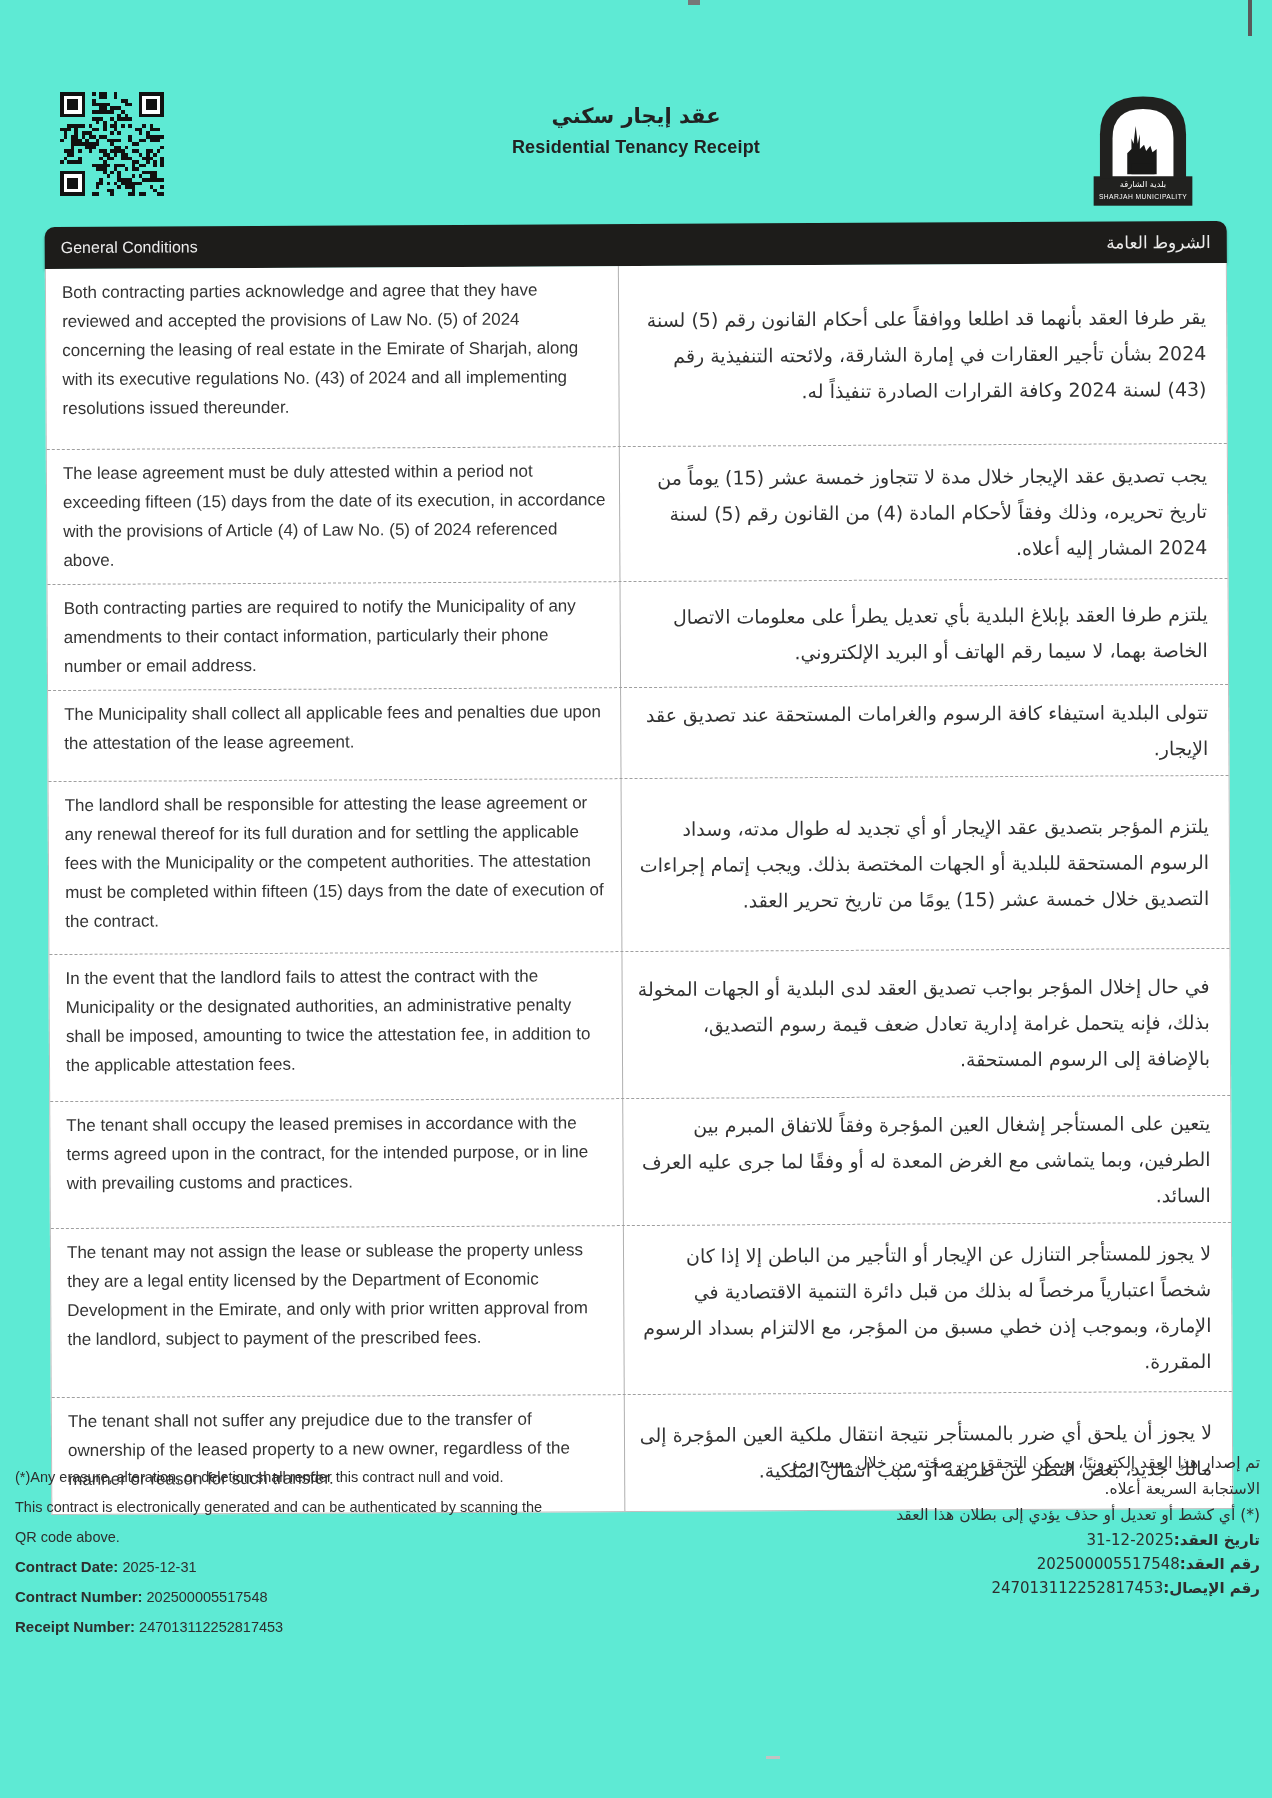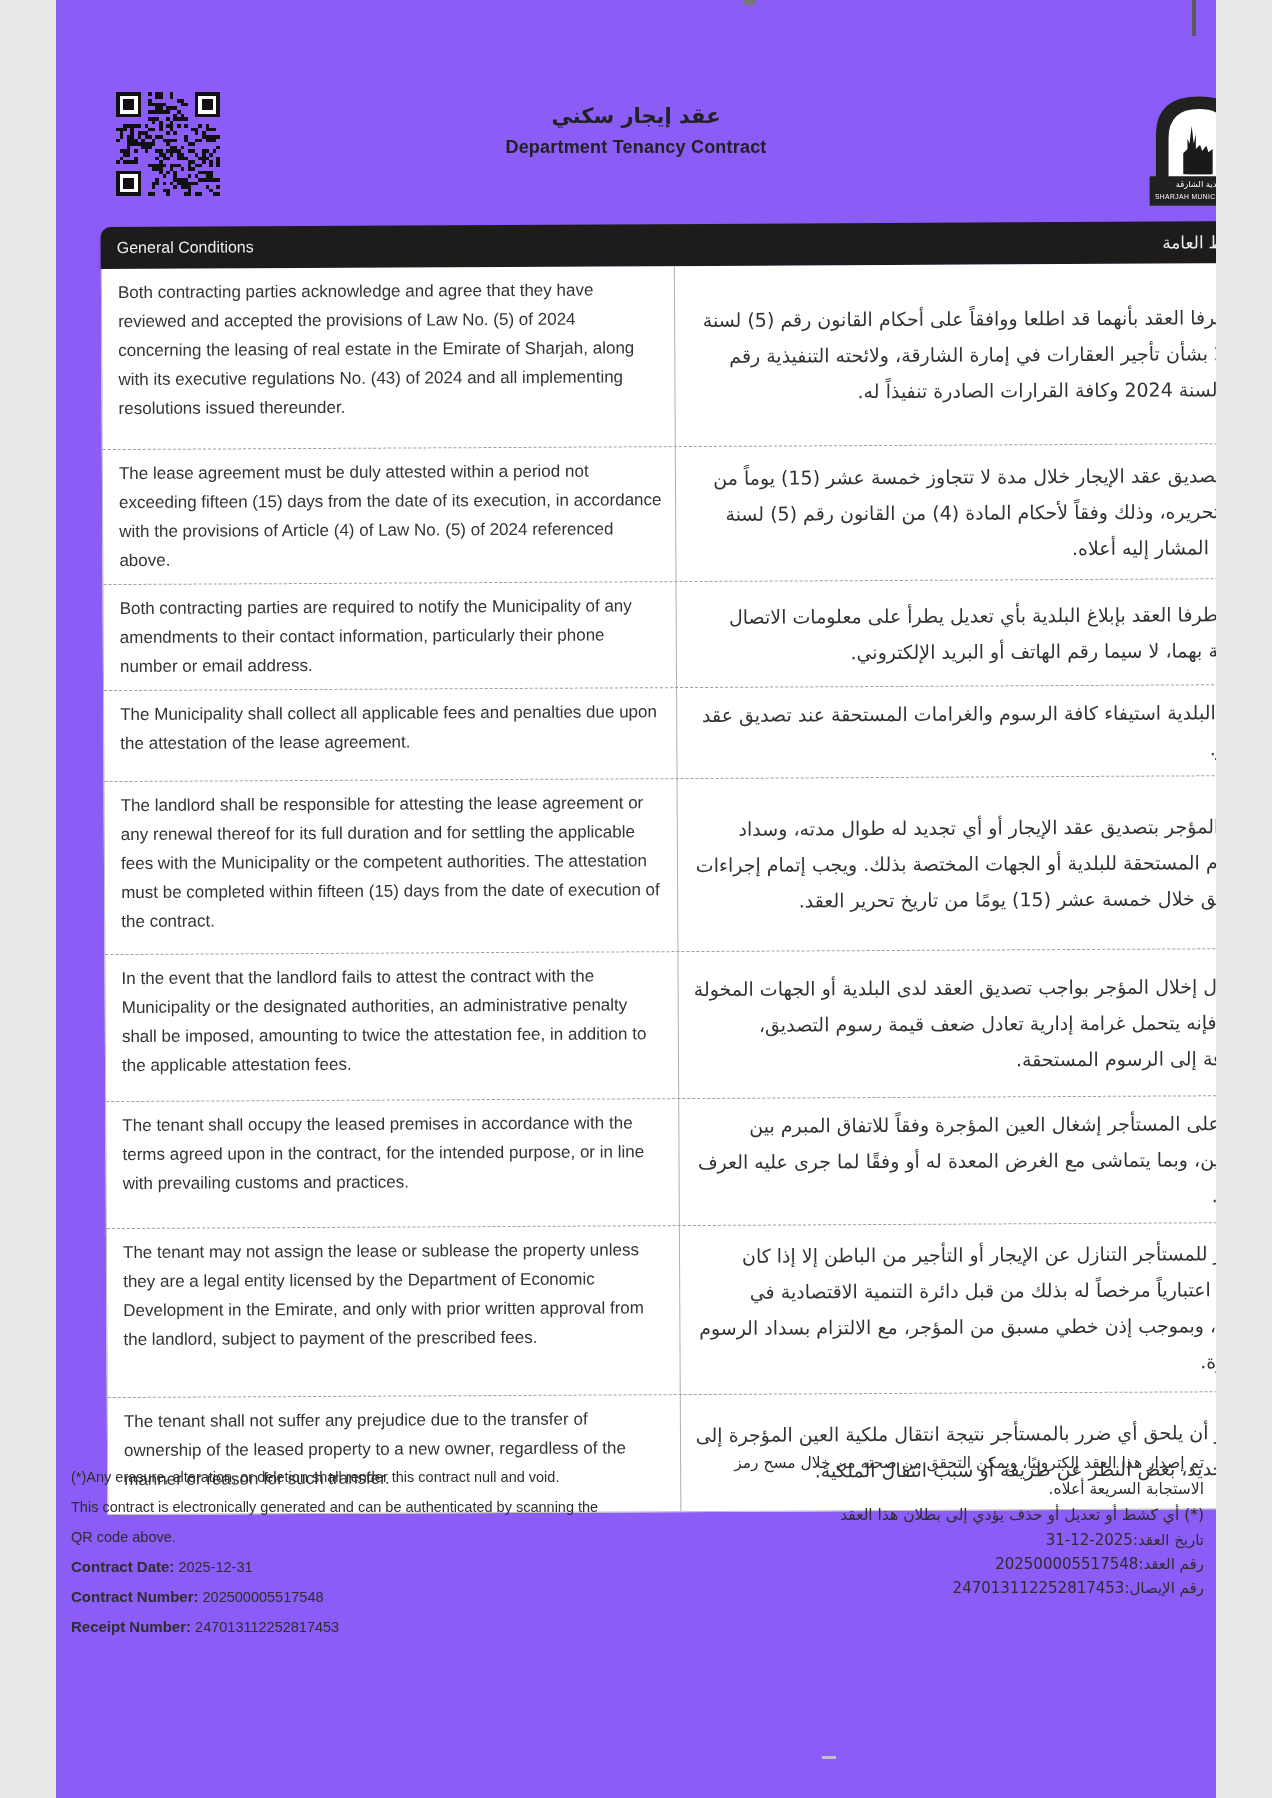--- a/index.html
+++ b/index.html
@@ -1,17 +1,17 @@
 <!DOCTYPE html>
 <html lang="en"><head>
 <meta charset="utf-8">
 <style>
   html,body{margin:0;padding:0;}
   body{background:#e9e9e9;font-family:"Liberation Sans","DejaVu Sans",sans-serif;}
-  .page{position:relative;width:1160px;height:1798px;background:#8b5cf6;overflow:hidden;margin:0 auto;}
+  .page{position:relative;width:1272px;height:1798px;background:#5eead4;overflow:hidden;margin:0 auto;}
 
   
   .qr{position:absolute;left:60px;top:92px;width:104px;height:104px;}
   .qr svg{display:block;}
   .titles{position:absolute;left:300px;right:300px;top:104px;text-align:center;color:#222;}
   .title-ar{font-family:"DejaVu Sans",sans-serif;font-size:21px;font-weight:bold;direction:rtl;}
   .title-en{font-size:18px;font-weight:bold;margin-top:9px;letter-spacing:.2px;}
   .logo{position:absolute;left:1083px;top:86px;width:120px;height:126px;}
 
   
@@ -32,21 +32,21 @@
   .cell-ar{width:51.4%;box-sizing:border-box;padding:9px 20px 9px 14px;display:flex;align-items:center;}
   .cell-ar p{margin:0;width:100%;direction:rtl;text-align:right;font-family:"DejaVu Sans",sans-serif;font-size:19px;line-height:36px;color:#333;}
   .r0{min-height:180px;} .r1{min-height:119px;} .r2{min-height:105px;} .r3{min-height:90px;}
   .r4{min-height:172px;} .r5{min-height:146px;} .r6{min-height:84px;}  .r7{min-height:168px;} .r8{min-height:116px;}
 
   
   .fn-en{position:absolute;left:15px;top:1462px;width:545px;font-size:14.5px;line-height:30px;color:#2e2e2e;}
   .fn-en .detail b{font-size:15px;}
   .fn-ar{position:absolute;right:12px;top:1450px;width:470px;direction:rtl;text-align:right;font-family:"DejaVu Sans",sans-serif;font-size:15.5px;line-height:26px;color:#2e2e2e;}
   .fn-ar .detail{font-size:15px;line-height:24px;}
-  .fn-ar .detail b{font-weight:normal;}
+  .fn-ar .detail b{font-weight:bold;}
 </style>
 </head>
 <body>
 
 <div class="page">
 
   <div class="artifact a1"></div>
   <div class="artifact a2"></div>
   <div class="artifact a3"></div>
 
@@ -312,21 +312,21 @@
           <rect x="24" y="2" width="3" height="3"></rect>
         <rect x="0" y="22" width="7" height="7"></rect>
           <rect x="1" y="23" width="5" height="5" fill="#fff"></rect>
           <rect x="2" y="24" width="3" height="3"></rect>
       </g>
     </svg>
   </div>
 
   <div class="titles">
     <div class="title-ar">عقد إيجار سكني</div>
-    <div class="title-en">Department Tenancy Contract</div>
+    <div class="title-en">Residential Tenancy Receipt</div>
   </div>
 
   <div class="logo">
     <svg width="120" height="126" viewBox="0 0 110 120">
       <rect x="8" y="86" width="94" height="28" fill="#21211f"></rect>
       <path d="M14,88 V46 Q14,10 55,10 Q96,10 96,46 V88 Z" fill="#21211f"></path>
       <path d="M26,86 V50 Q26,22 55,22 Q84,22 84,50 V86 Z" fill="#ffffff"></path>
       <path d="M40,84 V64 L44,60 V50 L46,55 L48,38 L50,55 L52,46 V60 L56,56 L58,62 L62,57 L64,63 L68,60 V84 Z" fill="#191918"></path>
       <rect x="44" y="74" width="22" height="10" fill="#191918"></rect>
       <text x="55" y="96" text-anchor="middle" font-family="DejaVu Sans, sans-serif" font-size="8" fill="#ffffff" direction="rtl">بلدية الشارقة</text>

